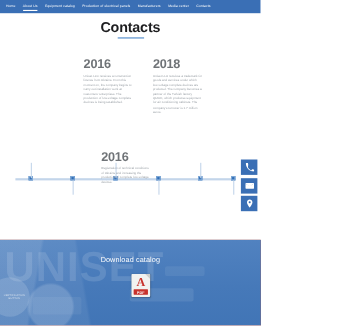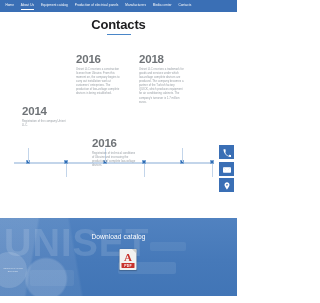--- a/index.html
+++ b/index.html
@@ -253,24 +253,20 @@
     <div class="node" style="left:180px"></div>
     <div class="node" style="left:210px"></div>
 
     <div class="stem up" style="left:28px"></div>
     <div class="stem down" style="left:66px"></div>
     <div class="stem up" style="left:105px"></div>
     <div class="stem down" style="left:144px"></div>
     <div class="stem up" style="left:182px"></div>
     <div class="stem down" style="left:212px"></div>
 
-    <div class="entry top" id="e2014">
-      <div class="year">2014</div>
-      <div class="body">Registration of the company Uniset LLC.</div>
-    </div>
 
     <div class="entry top" id="e2016">
       <div class="year">2016</div>
       <div class="body">Uniset LLC receives a construction license from Ukraine. From this moment on, the company begins to carry out installation work at customers' enterprises. The production of low-voltage complete devices is being established.</div>
     </div>
 
     <div class="entry top" id="e2018">
       <div class="year">2018</div>
       <div class="body">Uniset LLC receives a trademark for goods and services under which low-voltage complete devices are produced. The company becomes a partner of the Turkish factory QUICK, which produces equipment for air conditioning cabinets. The company's turnover is 1.7 million euros.</div>
     </div>

